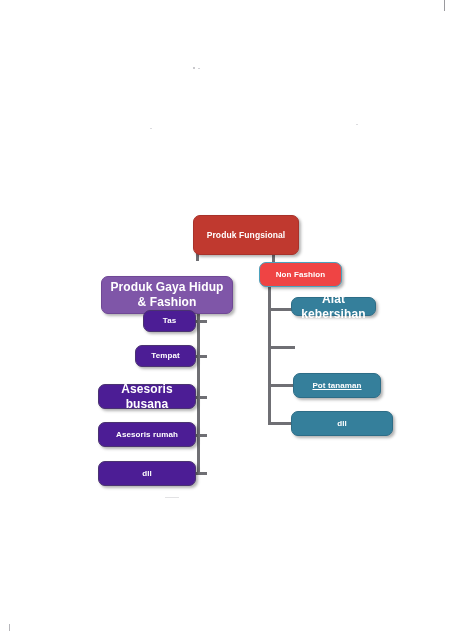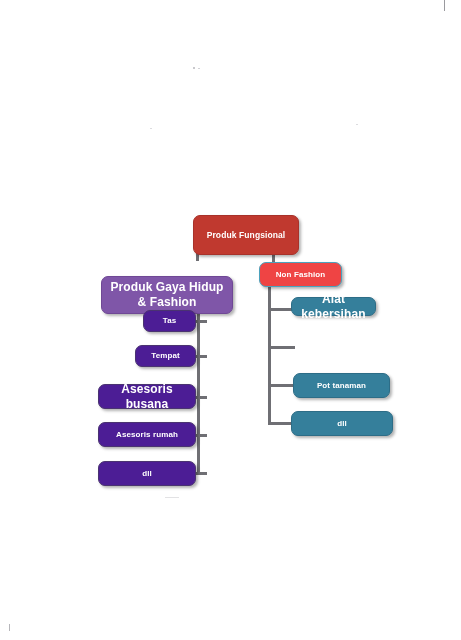--- a/index.html
+++ b/index.html
@@ -156,21 +156,21 @@
 
   <div class="node" id="node-nonfashion" style="left:259px; top:262px; width:83px; height:25px; font-size:8px;">
     <span class="node-label">Non Fashion</span>
   </div>
 
   <div class="node node-nonfashion-child" style="left:291px; top:297px; width:85px; height:19px; font-size:12px;border-radius:7px;">
     <span class="node-label">Alat kebersihan</span>
   </div>
 
 
-  <div class="node node-nonfashion-child" style="left:293px; top:373px; width:97px; height:25px; font-size:8px;">
+  <div class="node node-nonfashion-child" style="left:293px; top:373px; width:88px; height:25px; font-size:8px;text-decoration:underline;">
     <span class="node-label">Pot tanaman</span>
   </div>
 
   <div class="node node-nonfashion-child" style="left:291px; top:411px; width:102px; height:25px; font-size:8px;">
     <span class="node-label">dll</span>
   </div>
 
 </div>
 
 </body></html>

